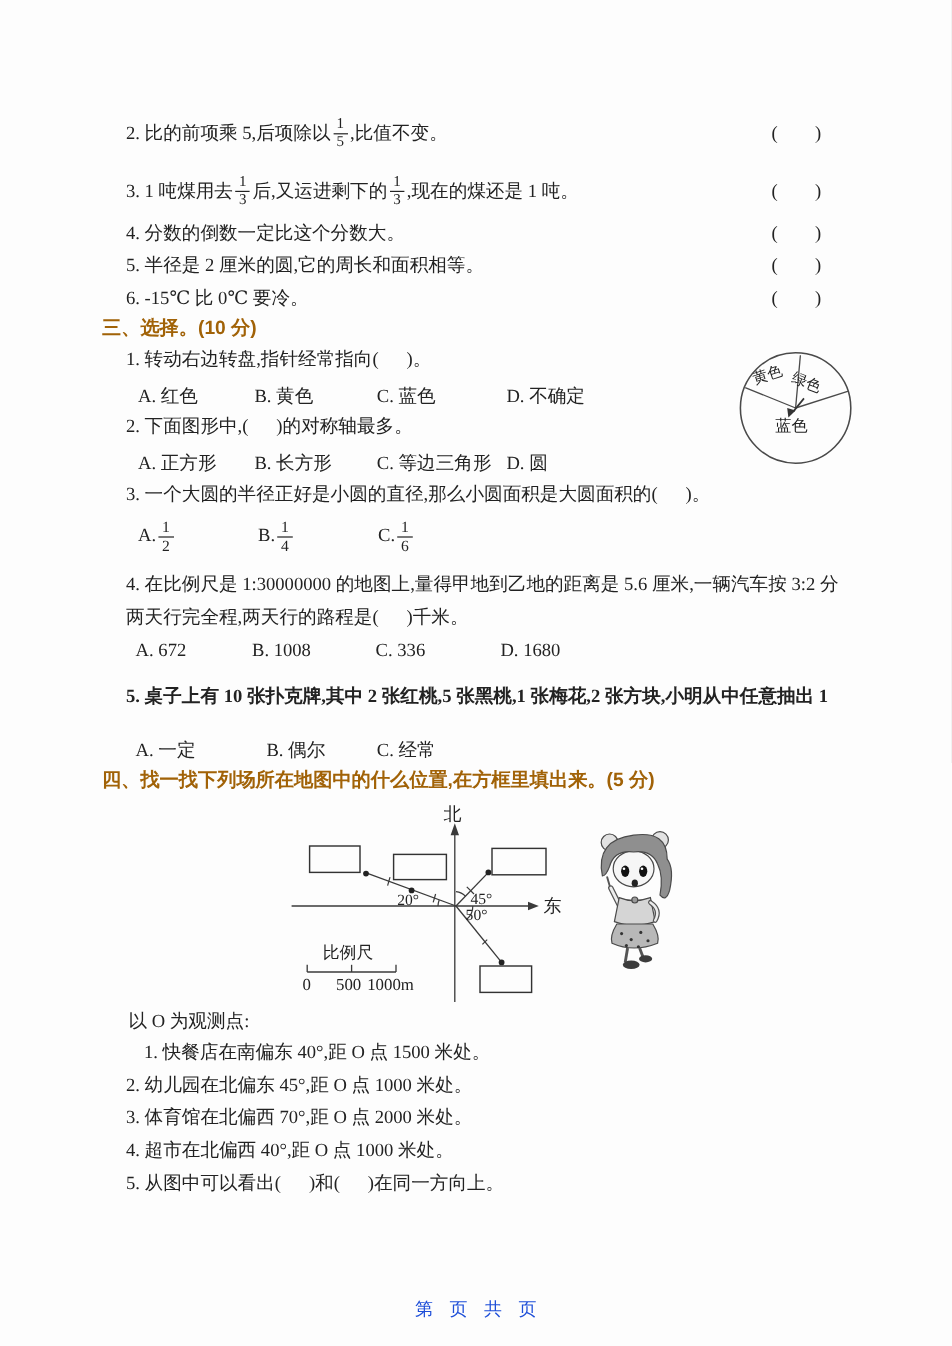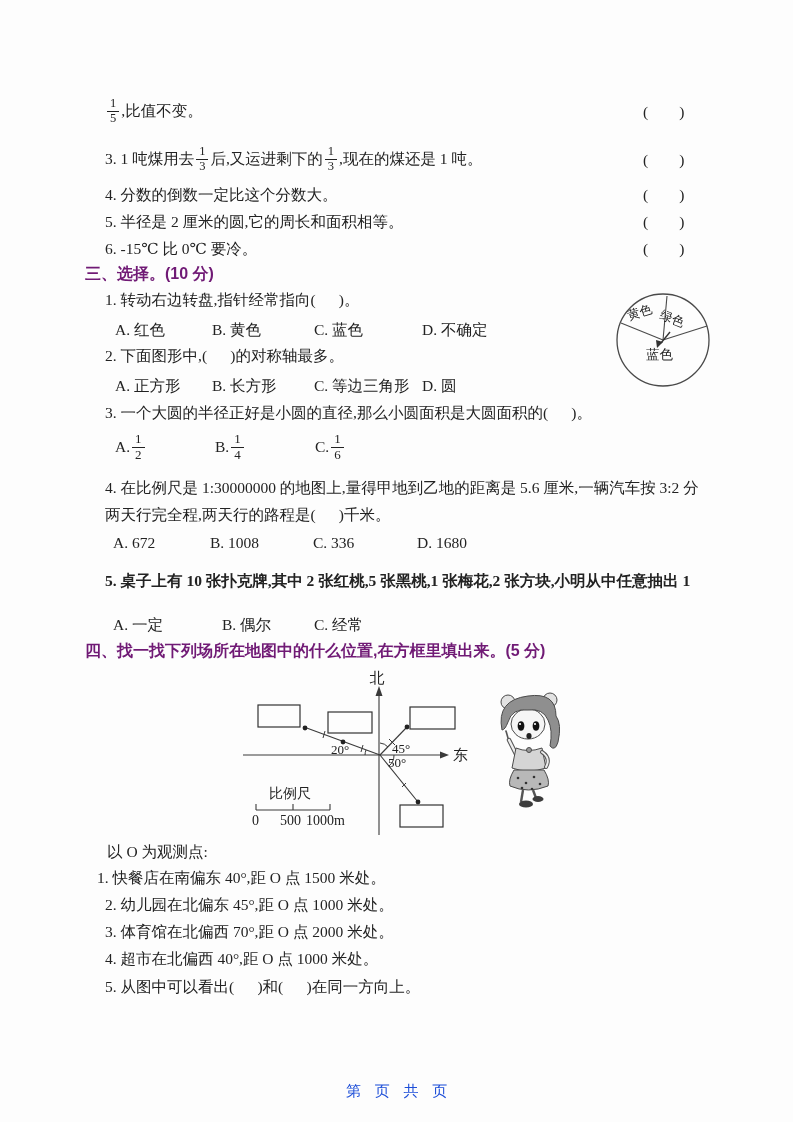--- a/index.html
+++ b/index.html
@@ -1,38 +1,38 @@
 <!DOCTYPE html>
 <html><head>
 <meta charset="utf-8">
 <style>
   html,body{margin:0;padding:0;background:#e8e8e8;}
   .page{position:relative;width:793px;height:1122px;margin:0 auto;background:#fdfdfd;
         font-family:"Liberation Serif","DejaVu Serif",serif;color:#222;font-size:15.5px;overflow:hidden;}
   .abs{position:absolute;white-space:pre;line-height:18px;}
-  .heading{font-family:"Liberation Sans","DejaVu Sans",sans-serif;font-weight:bold;font-size:16px;color:#701a75;}
+  .heading{font-family:"Liberation Sans","DejaVu Sans",sans-serif;font-weight:bold;font-size:16px;color:#a16207;}
   .jrow{position:absolute;left:105px;display:flex;align-items:center;white-space:pre;}
   .ans{position:absolute;left:643px;white-space:pre;}
   .frac{display:inline-block;text-align:center;vertical-align:middle;font-size:12.5px;line-height:1.1;margin:0 2px;}
   .frac .fn{display:block;padding:0 3px;}
   .frac .fd{display:block;border-top:1px solid #222;padding:0 3px;}
   .optfrac .frac{font-size:13px;}
   .opt{position:absolute;white-space:pre;text-align:center;}
   .footer{position:absolute;left:0;right:0;top:1082px;text-align:center;font-size:15px;color:#1d4ed8;
           word-spacing:10px;white-space:pre;}
   svg{position:absolute;overflow:visible;}
   svg text{font-family:"Liberation Serif","DejaVu Serif",serif;fill:#222;}
 </style>
 </head>
 <body>
 
 <div class="page">
 
   <div class="jrow" style="top:92px;height:38px;">
-    <span class="frac"><span class="fn">1</span><span class="fd">5</span></span><span>,比值不变。</span>
+    <span>2. 比的前项乘 5,后项除以</span><span class="frac"><span class="fn">1</span><span class="fd">5</span></span><span>,比值不变。</span>
   </div>
   <div class="ans abs" style="top:103px;">(        )</div>
 
   <div class="jrow" style="top:140px;height:38px;">
     <span>3. 1 吨煤用去</span><span class="frac"><span class="fn">1</span><span class="fd">3</span></span><span>后,又运进剩下的</span><span class="frac"><span class="fn">1</span><span class="fd">3</span></span><span>,现在的煤还是 1 吨。</span>
   </div>
   <div class="ans abs" style="top:151px;">(        )</div>
 
   <div class="abs" style="left:105px;top:186px;">4. 分数的倒数一定比这个分数大。</div>
   <div class="ans abs" style="top:186px;">(        )</div>
@@ -184,21 +184,21 @@
     </g>
     <g stroke="#555" stroke-width="2.4">
       <line x1="35" y1="100" x2="33" y2="112"></line>
         <line x1="45" y1="100" x2="48" y2="108"></line>
     </g>
     <ellipse cx="38" cy="114" rx="7" ry="3.6" fill="#3c3c3c"></ellipse>
     <ellipse cx="50" cy="109" rx="5.5" ry="3" fill="#3c3c3c"></ellipse>
   </svg>
 
   <div class="abs" style="left:107px;top:843px;">以 O 为观测点:</div>
-  <div class="abs" style="left:97px;top:869px;">1. 快餐店在南偏东 40°,距 O 点 1500 米处。</div>
+  <div class="abs" style="left:120px;top:869px;">1. 快餐店在南偏东 40°,距 O 点 1500 米处。</div>
   <div class="abs" style="left:105px;top:896px;">2. 幼儿园在北偏东 45°,距 O 点 1000 米处。</div>
   <div class="abs" style="left:105px;top:923px;">3. 体育馆在北偏西 70°,距 O 点 2000 米处。</div>
   <div class="abs" style="left:105px;top:950px;">4. 超市在北偏西 40°,距 O 点 1000 米处。</div>
   <div class="abs" style="left:105px;top:978px;">5. 从图中可以看出(      )和(      )在同一方向上。</div>
 
   <div class="footer">第 页 共 页</div>
 
 </div>
 
 </body></html>

